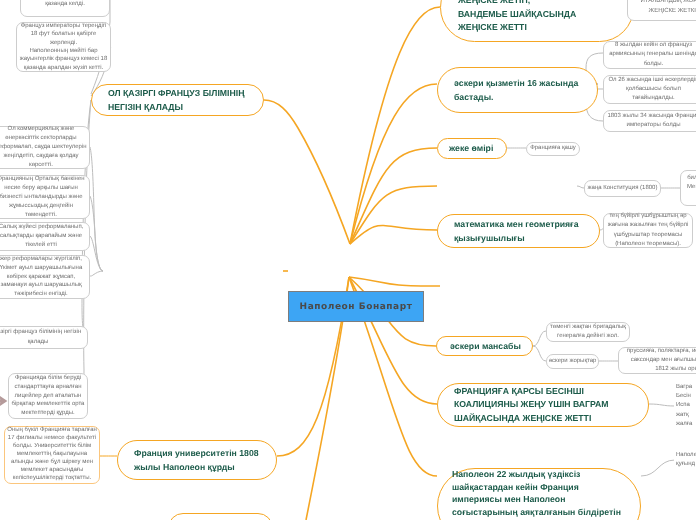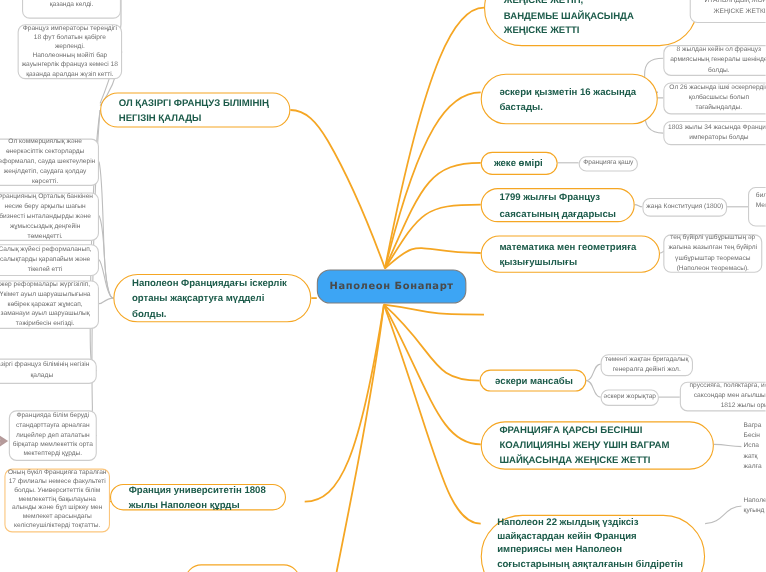--- a/index.html
+++ b/index.html
@@ -12,23 +12,23 @@
           border:1.7px solid #f5a623;border-radius:999px;
           display:flex;align-items:center;color:#1c5b4a;font-weight:bold;
           white-space:pre-line;font-size:8.7px;line-height:1.62;
           padding:0 16px;font-family:"Liberation Sans",sans-serif;}
   .leaf{position:absolute;box-sizing:border-box;border:1px solid #cdcdcd;
         background:#fff;border-radius:7px;display:flex;align-items:center;
         justify-content:center;color:#6e6e6e;text-align:center;
         white-space:pre-line;line-height:1.55;font-size:6px;padding:2px 2px;
         font-family:"Liberation Sans",sans-serif;}
   #center-node{position:absolute;box-sizing:border-box;background:#3da5f4;
-          border:1.6px solid #7d7d7d;border-radius:12px;display:flex;
+          border:1.6px solid #7d7d7d;border-radius:0;display:flex;
           align-items:center;justify-content:center;color:#4a4a4a;
-          font-weight:bold;font-size:9px;letter-spacing:.55px;white-space:nowrap;}
+          font-weight:bold;font-size:9px;letter-spacing:.55px;white-space:nowrap;margin-top:46px;}
 </style>
 </head>
 <body>
 
 <div id="stage">
 <svg id="links" viewBox="0 0 696 520">
   <path d="M 350.0 244.0 C 387.7 49.9 414.8 7.0 440.0 7.0" fill="none" stroke="#f5a623" stroke-width="1.6"></path>
   <path d="M 350 244 C 332 195 312 152 298 128 C 288 111 278 100 264 100" fill="none" stroke="#f5a623" stroke-width="1.6"></path>
   <path d="M 350.0 244.0 C 381.7 116.8 407.4 84.0 437.0 84.0" fill="none" stroke="#f5a623" stroke-width="1.6"></path>
   <path d="M 350.0 244.0 C 382.7 170.6 389.1 148.0 437.0 148.0" fill="none" stroke="#f5a623" stroke-width="1.6"></path>
@@ -59,29 +59,27 @@
   <path d="M 661.0 188.0 C 670.5 188.0 670.5 188.0 680.0 188.0" fill="none" stroke="#bdbdbd" stroke-width="1"></path>
   <path d="M 600.0 230.0 C 602.5 230.0 602.5 228.0 605.0 228.0" fill="none" stroke="#bdbdbd" stroke-width="1"></path>
   <path d="M 533.0 346.0 C 540.1 346.0 538.9 331.0 546.0 331.0" fill="none" stroke="#bdbdbd" stroke-width="1"></path>
   <path d="M 533.0 346.0 C 540.1 346.0 538.9 361.0 546.0 361.0" fill="none" stroke="#bdbdbd" stroke-width="1"></path>
   <path d="M 599.0 361.0 C 608.5 361.0 608.5 361.0 618.0 361.0" fill="none" stroke="#bdbdbd" stroke-width="1"></path>
   <path d="M 649.0 404.0 C 662.0 404.0 662.0 406.0 675.0 406.0" fill="none" stroke="#bdbdbd" stroke-width="1"></path>
   <path d="M 641.0 476.0 C 658.0 476.0 658.0 460.0 675.0 460.0" fill="none" stroke="#bdbdbd" stroke-width="1"></path>
 </svg>
 <div id="center-node" style="left:288px;top:245px;width:136px;height:31px">Наполеон Бонапарт</div>
 <div class="branch" style="left:91px;top:84px;width:173px;height:32px;padding:0 16px">ОЛ ҚАЗІРГІ ФРАНЦУЗ БІЛІМІНІҢ НЕГІЗІН ҚАЛАДЫ</div>
-<div class="branch" style="left:103px;top:249px;width:180px;height:44px;padding:0 16px">Наполеон Франциядағы іскерлік ортаны жақсартуға мүдделі болды.</div>
-<div class="branch" style="left:100px;top:440px;width:160px;height:24px;padding:0 16px">Франция университетін 1808 жылы Наполеон құрды</div>
+<div class="branch" style="left:117px;top:440px;width:160px;height:40px;padding:0 16px">Франция университетін 1808 жылы Наполеон құрды</div>
 <div class="branch" style="left:440px;top:-27px;width:194px;height:69px;padding:0 17px;line-height:1.6">ТОУЛОН ҚОРШАУЫНДА
 ЖЕҢІСКЕ ЖЕТІП,
 ВАНДЕМЬЕ ШАЙҚАСЫНДА
 ЖЕҢІСКЕ ЖЕТТІ</div>
 <div class="branch" style="left:437px;top:67px;width:161px;height:46px;padding:0 16px">әскери қызметін 16 жасында бастады.</div>
 <div class="branch" style="left:437px;top:138px;width:70px;height:21px;padding:0 11px;white-space:nowrap">жеке өмірі</div>
-<div class="branch" style="left:437px;top:171px;width:140px;height:31px;padding:0 16px">1799 жылғы Француз саясатының дағдарысы</div>
 <div class="branch" style="left:437px;top:214px;width:163px;height:32px;padding:16px 16px">математика мен геометрияға қызығушылығы</div>
 <div class="branch" style="left:436px;top:336px;width:97px;height:20px;padding:0 13px;white-space:nowrap">әскери мансабы</div>
 <div class="branch" style="left:437px;top:383px;width:212px;height:44px;padding:0 16px;line-height:1.5">ФРАНЦИЯҒА ҚАРСЫ БЕСІНШІ КОАЛИЦИЯНЫ ЖЕҢУ ҮШІН ВАГРАМ ШАЙҚАСЫНДА ЖЕҢІСКЕ ЖЕТТІ</div>
 <div class="branch" style="left:437px;top:468px;width:204px;height:76px;padding:0 14px;line-height:1.45">Наполеон 22 жылдық үздіксіз шайқастардан кейін Франция империясы мен Наполеон соғыстарының аяқталғанын білдіретін әйгілі Ватерлоо шайқасында жеңіліске ұшырады.</div>
 <div class="branch" style="left:168px;top:513px;width:105px;height:30px;padding:0 16px"></div>
 <div class="leaf" style="left:20px;top:-17px;width:90px;height:34px;line-height:1.38">аударылған жеріне 18 қазанда келді.</div>
 <div class="leaf" style="left:16px;top:22px;width:95px;height:50px;line-height:1.38">Француз императоры тереңдігі 18 фут болатын қабірге жерленді.
 Наполеонның мәйіті бар жауынгерлік француз кемесі 18 қазанда аралдан жүзіп кетті.</div>
 <div class="leaf" style="left:-8px;top:126px;width:98px;height:43px;line-height:1.5">Ол коммерциялық және өнеркәсіптік секторларды реформалап, сауда шектеулерін жеңілдетіп, саудаға қолдау көрсетті.</div>
 <div class="leaf" style="left:-8px;top:175px;width:98px;height:44px;line-height:1.5">Францияның Орталық банкінен несие беру арқылы шағын бизнесті ынталандырды және жұмыссыздық деңгейін төмендетті.</div>

